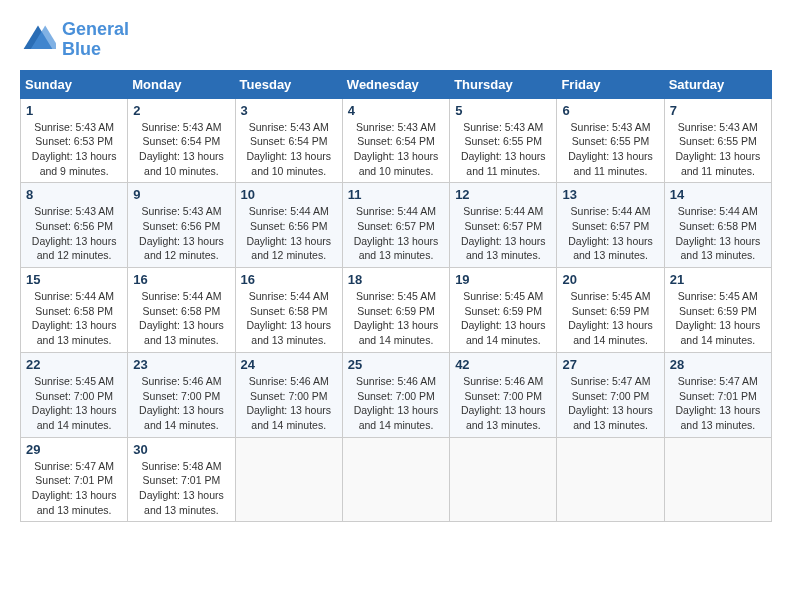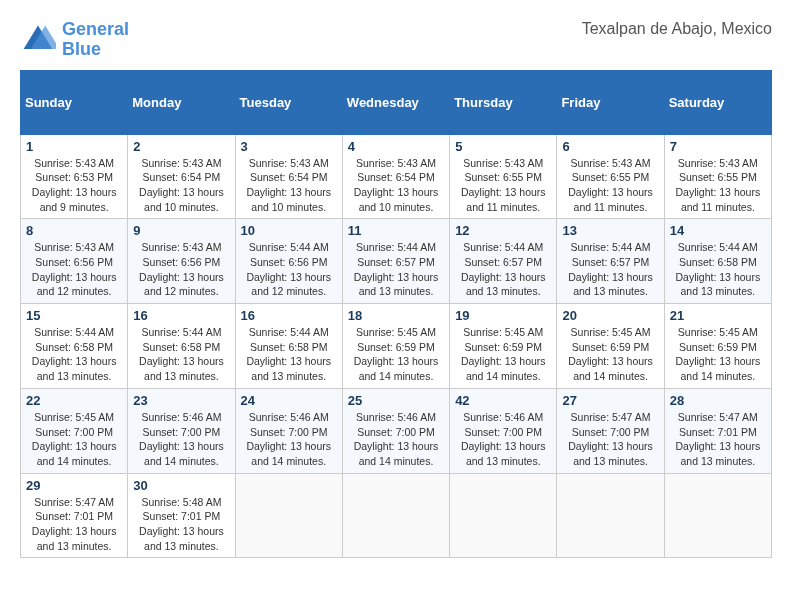--- a/index.html
+++ b/index.html
@@ -47,21 +47,21 @@
       color: #555;
     }
     table {
       width: 100%;
       border-collapse: collapse;
       font-size: 11px;
     }
     thead tr th {
       background-color: #2a6db5;
       color: white;
-      padding: 24px 4px;
+      padding: 6px 4px;
       text-align: left;
       font-size: 13px;
       font-weight: bold;
       border: 1px solid #2a6db5;
     }
     tbody tr td {
       border: 1px solid #ccc;
       vertical-align: top;
       padding: 4px 5px;
       width: 14.28%;
@@ -96,21 +96,20 @@
     <svg class="logo-icon" viewBox="0 0 40 40">
       <polygon points="20,4 36,30 4,30" fill="#2a6db5"></polygon>
       <polygon points="28,4 44,30 12,30" fill="#4a90d9" opacity="0.7"></polygon>
     </svg>
     <div class="logo-text">
       <div><span>General</span></div>
       <div><span style="color:#4a90d9">Blue</span></div>
     </div>
   </div>
   <div class="title-area">
-    <div class="calendar-subtitle">Texalpan de Abajo, Mexico</div>
   </div>
 </div>
 
 <table>
   <thead>
     <tr>
       <th>Sunday</th>
       <th>Monday</th>
       <th>Tuesday</th>
       <th>Wednesday</th>

